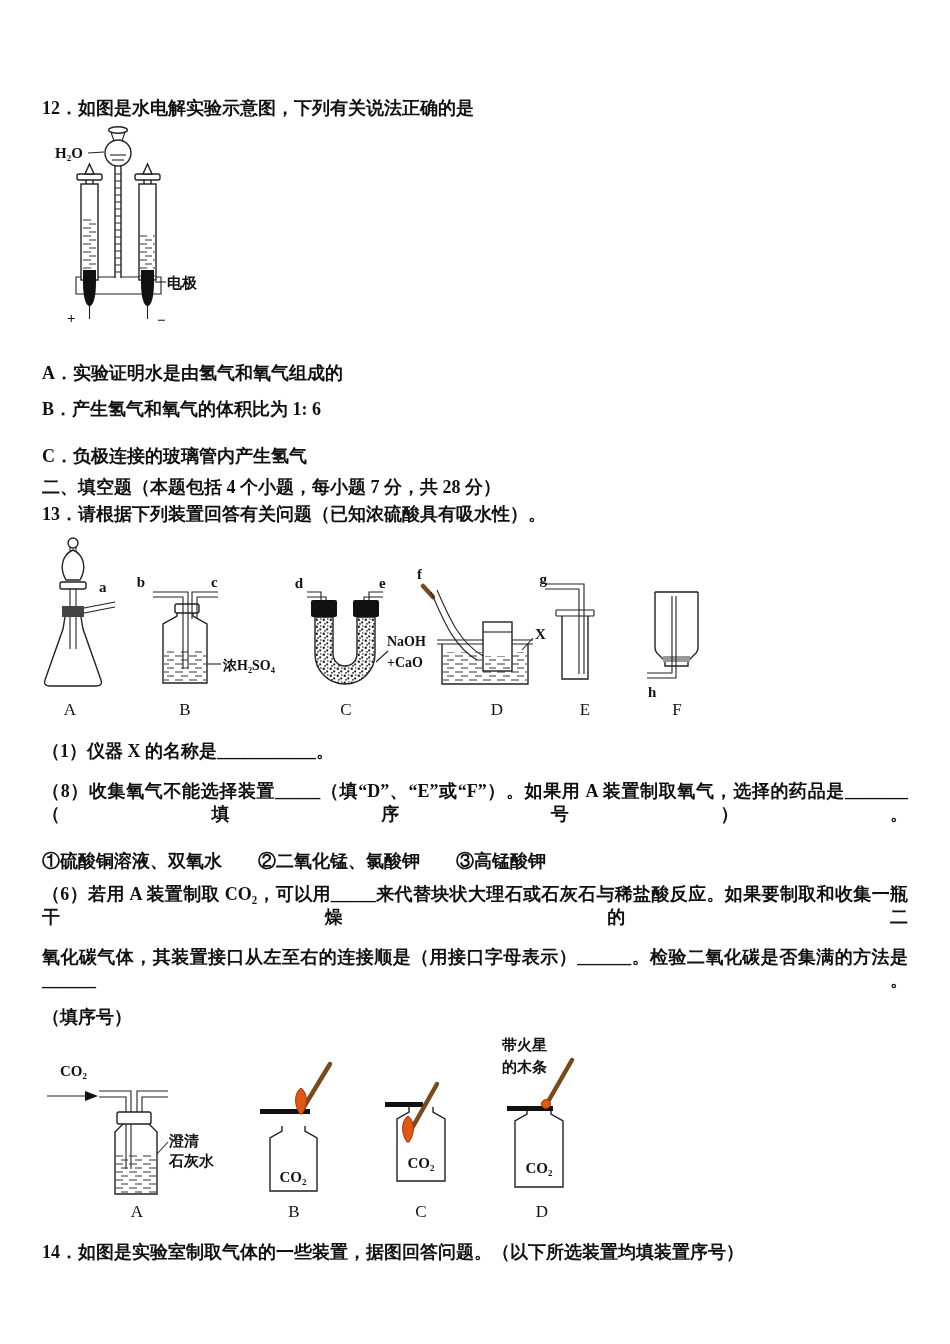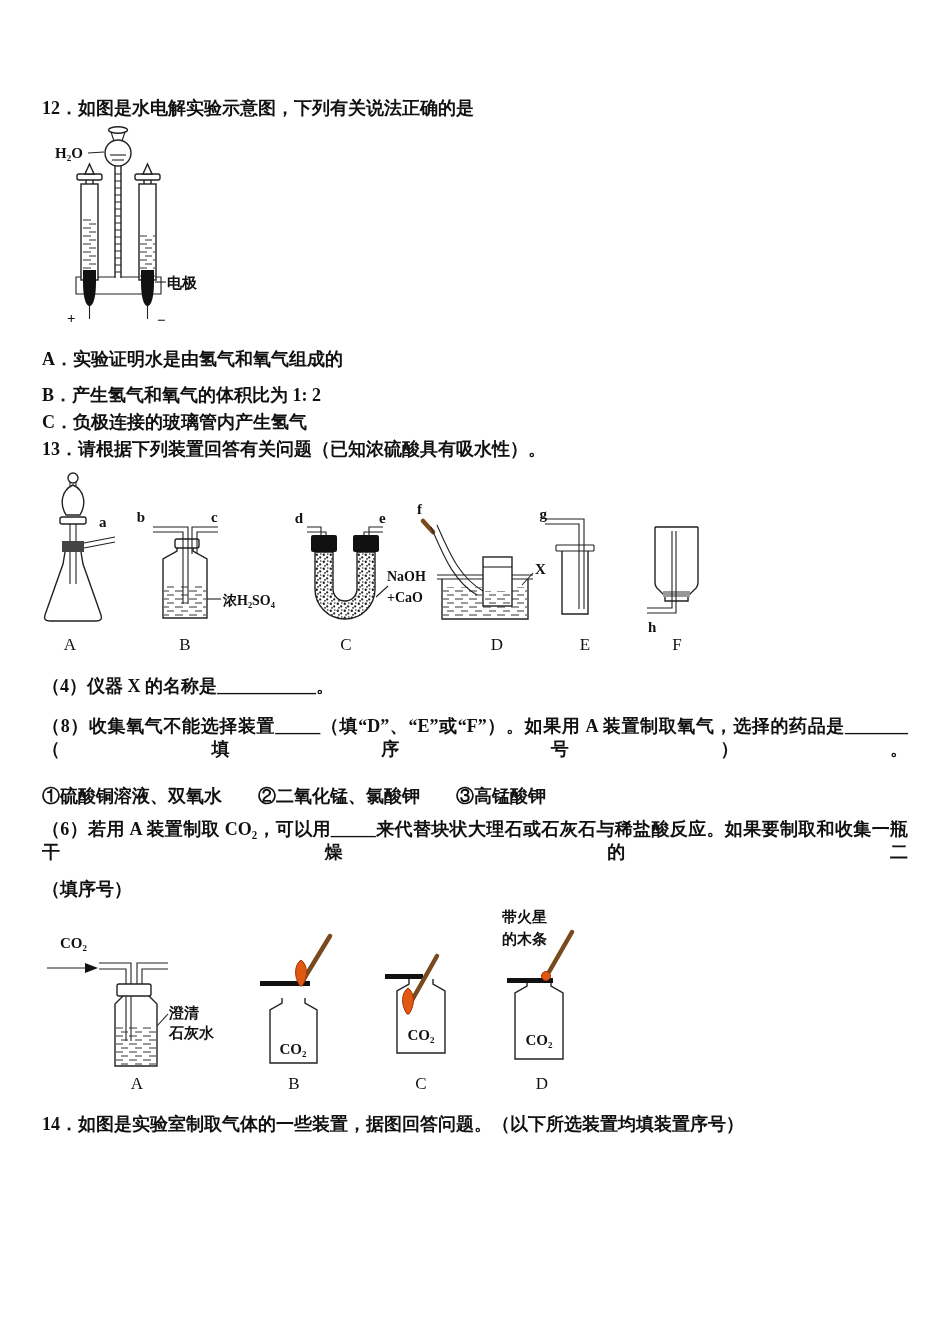--- a/index.html
+++ b/index.html
@@ -81,24 +81,25 @@
       <line class="thin" x1="92.5" y1="184" x2="92.5" y2="197"></line>
       <line class="thin" x1="100" y1="160" x2="111" y2="160"></line>
       <line class="thin" x1="33" y1="31" x2="49" y2="30"></line>
     </g>
     <text class="lbl" x="0" y="36">H₂O</text>
     <text class="lbl" x="112" y="166">电极</text>
     <text class="lbl" x="12" y="201">+</text>
     <text class="lbl" x="102" y="203">−</text>
   </svg>
 
-  <div class="line" style="margin-top:16px">A．实验证明水是由氢气和氧气组成的</div>
-  <div class="line" style="margin-top:13px">B．产生氢气和氧气的体积比为 1: 2</div>
-  <div class="line" style="margin-top:4px">C．负极连接的玻璃管内产生氢气</div>
-
+  <div class="line" style="margin-top:30px">A．实验证明水是由氢气和氧气组成的</div>
+  <div class="line" style="margin-top:13px">B．产生氢气和氧气的体积比为 1: 6</div>
+  <div class="line" style="margin-top:24px">C．负极连接的玻璃管内产生氢气</div>
+
+  <div class="line" style="margin-top:8px">二、填空题（本题包括 4 个小题，每小题 7 分，共 28 分）</div>
   <div class="line" style="margin-top:4px">13．请根据下列装置回答有关问题（已知浓硫酸具有吸水性）。</div>
 
   <svg width="725" height="190" viewBox="0 0 725 190" style="margin:8px 0 0 -7px">
 
     <g>
       <circle class="glass2" cx="38" cy="9" r="5"></circle>
       <line class="thin" x1="35" y1="13" x2="35" y2="17"></line>
       <line class="thin" x1="41" y1="13" x2="41" y2="17"></line>
       <path class="glass2" d="M38,16 C27,21 24,34 31,46 L45,46 C52,34 49,21 38,16 Z"></path>
       <rect class="glass2" x="25" y="48" width="26" height="7" rx="2"></rect>
@@ -165,24 +166,25 @@
 
     <g>
       <path class="glass" d="M620,58 L663,58 M620,58 L620,113 Q620,118 624,121 L630,127 L630,132 L653,132 L653,127 L659,121 Q663,118 663,113 L663,58"></path>
       <rect x="628" y="122" width="27" height="6" fill="#999"></rect>
       <path class="thin" d="M612,139 L637,139 L637,62 M612,144 L641,144 L641,62"></path>
     </g>
     <text class="lbl" x="613" y="163">h</text>
     <text class="name" x="642" y="181" text-anchor="middle">F</text>
   </svg>
 
-  <div class="line" style="margin-top:16px">（4）仪器 X 的名称是___________。</div>
+  <div class="line" style="margin-top:16px">（1）仪器 X 的名称是___________。</div>
   <div class="stretch" style="margin-top:17px">（8）收集氧气不能选择装置_____（填“D”、“E”或“F”）。如果用 A 装置制取氧气，选择的药品是_______（填序号）。</div>
   <div class="line" style="margin-top:24px">①硫酸铜溶液、双氧水　　②二氧化锰、氯酸钾　　③高锰酸钾</div>
   <div class="stretch" style="margin-top:10px">（6）若用 A 装置制取 CO₂，可以用_____来代替块状大理石或石灰石与稀盐酸反应。如果要制取和收集一瓶干燥的二</div>
+  <div class="stretch" style="margin-top:17px">氧化碳气体，其装置接口从左至右的连接顺是（用接口字母表示）______。检验二氧化碳是否集满的方法是______。</div>
   <div class="line" style="margin-top:14px">（填序号）</div>
 
   <svg width="575" height="195" viewBox="0 0 575 195" style="margin:5px 0 0 3px">
 
     <g>
       <line class="thin" x1="2" y1="62" x2="40" y2="62" stroke-width="1.6"></line>
       <polygon class="blk" points="40,57 53,62 40,67"></polygon>
       <path class="thin" d="M54,57 L86,57 L86,135 M54,63 L81,63 L81,135"></path>
       <path class="thin" d="M92,82 L92,57 L123,57 M97,82 L97,63 L123,63"></path>
       <rect class="glass2" x="72" y="78" width="34" height="12" rx="2" fill="#ddd"></rect>

